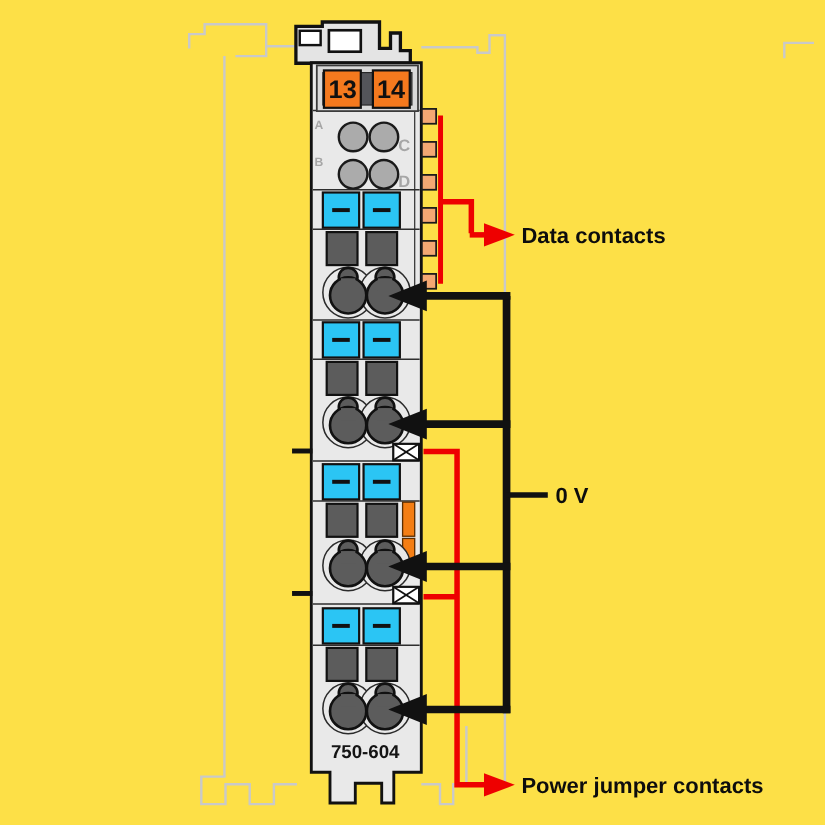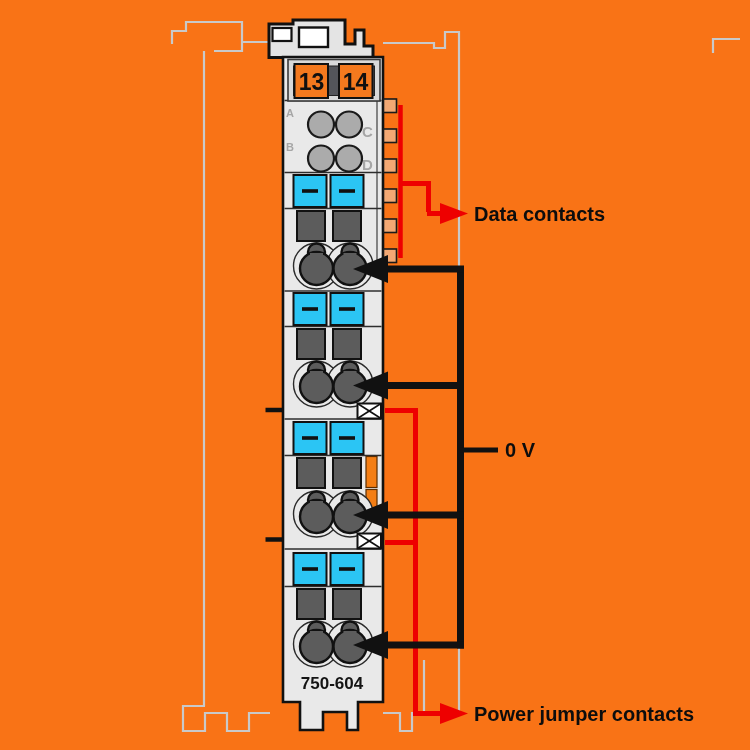--- a/index.html
+++ b/index.html
@@ -1,16 +1,16 @@
 <!DOCTYPE html>
 <html><head>
 <meta charset="utf-8">
 <style>
   html,body{margin:0;padding:0;background:#ffffff;}
-  .stage{width:750px;height:750px;position:relative;background:#f97316;overflow:hidden;}
+  .stage{width:750px;height:750px;position:relative;background:#fde047;overflow:hidden;}
   svg{display:block;}
   text{font-family:"Liberation Sans","DejaVu Sans",sans-serif;}
   .label{font-size:20px;font-weight:bold;fill:#0d0d0d;}
   .part{font-size:17px;font-weight:bold;fill:#141414;}
   .termnum{font-size:23px;font-weight:bold;fill:#101010;}
   .holeletter-s{font-size:11px;font-weight:bold;fill:#a6a6a6;}
   .holeletter-l{font-size:15px;font-weight:bold;fill:#a6a6a6;}
   .bg-line{fill:none;stroke:#c9c9c9;stroke-width:2.2;}
   .redline{stroke:#ee0000;fill:none;}
 </style>

